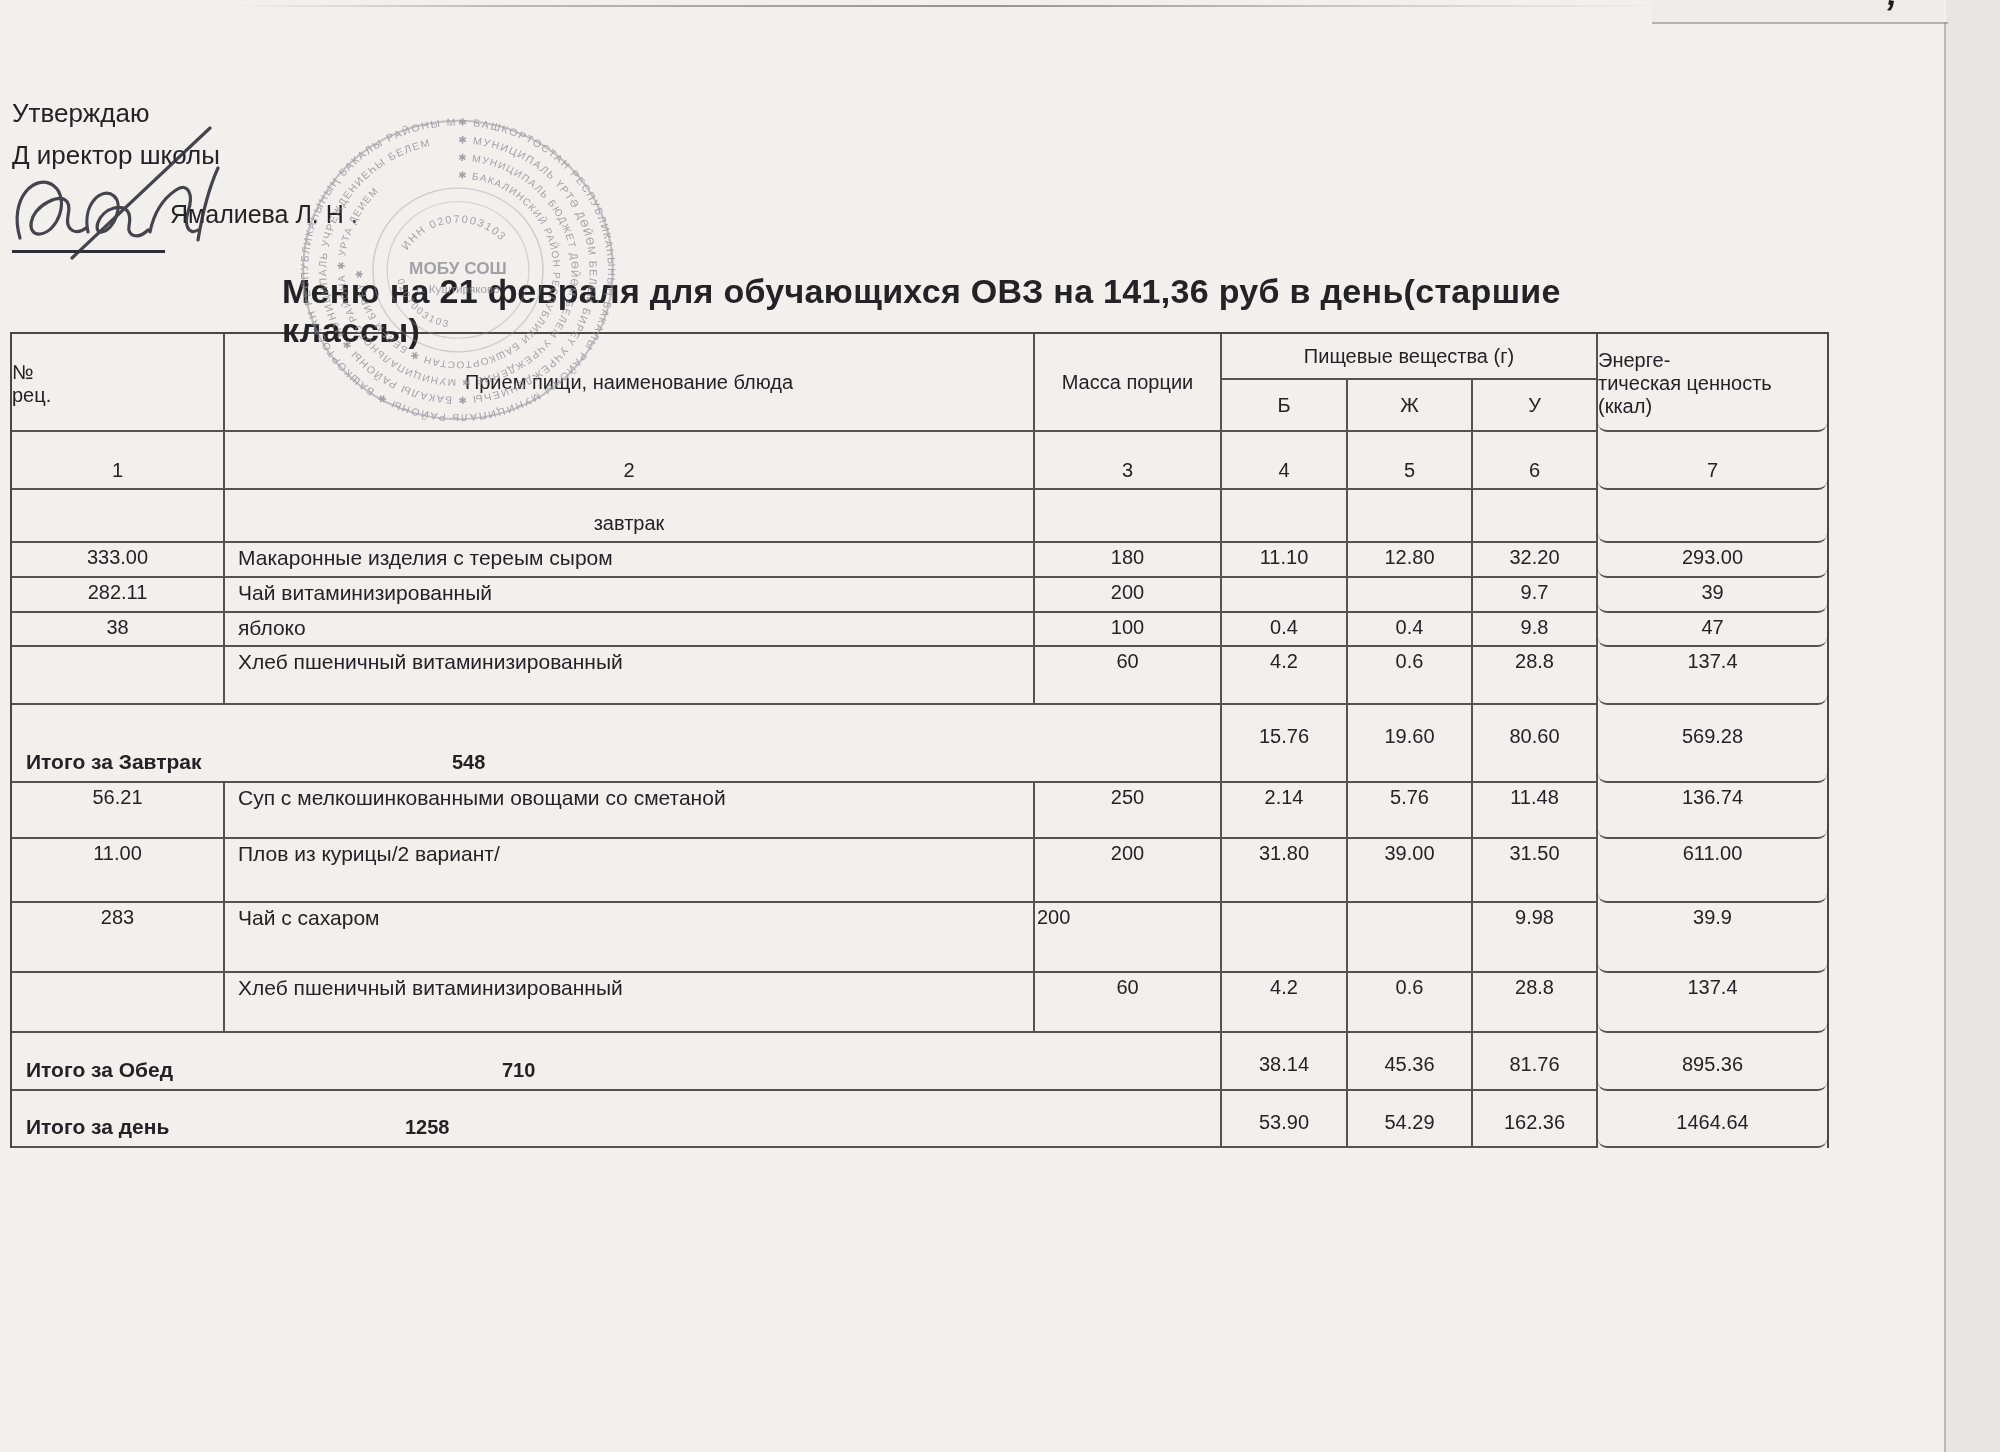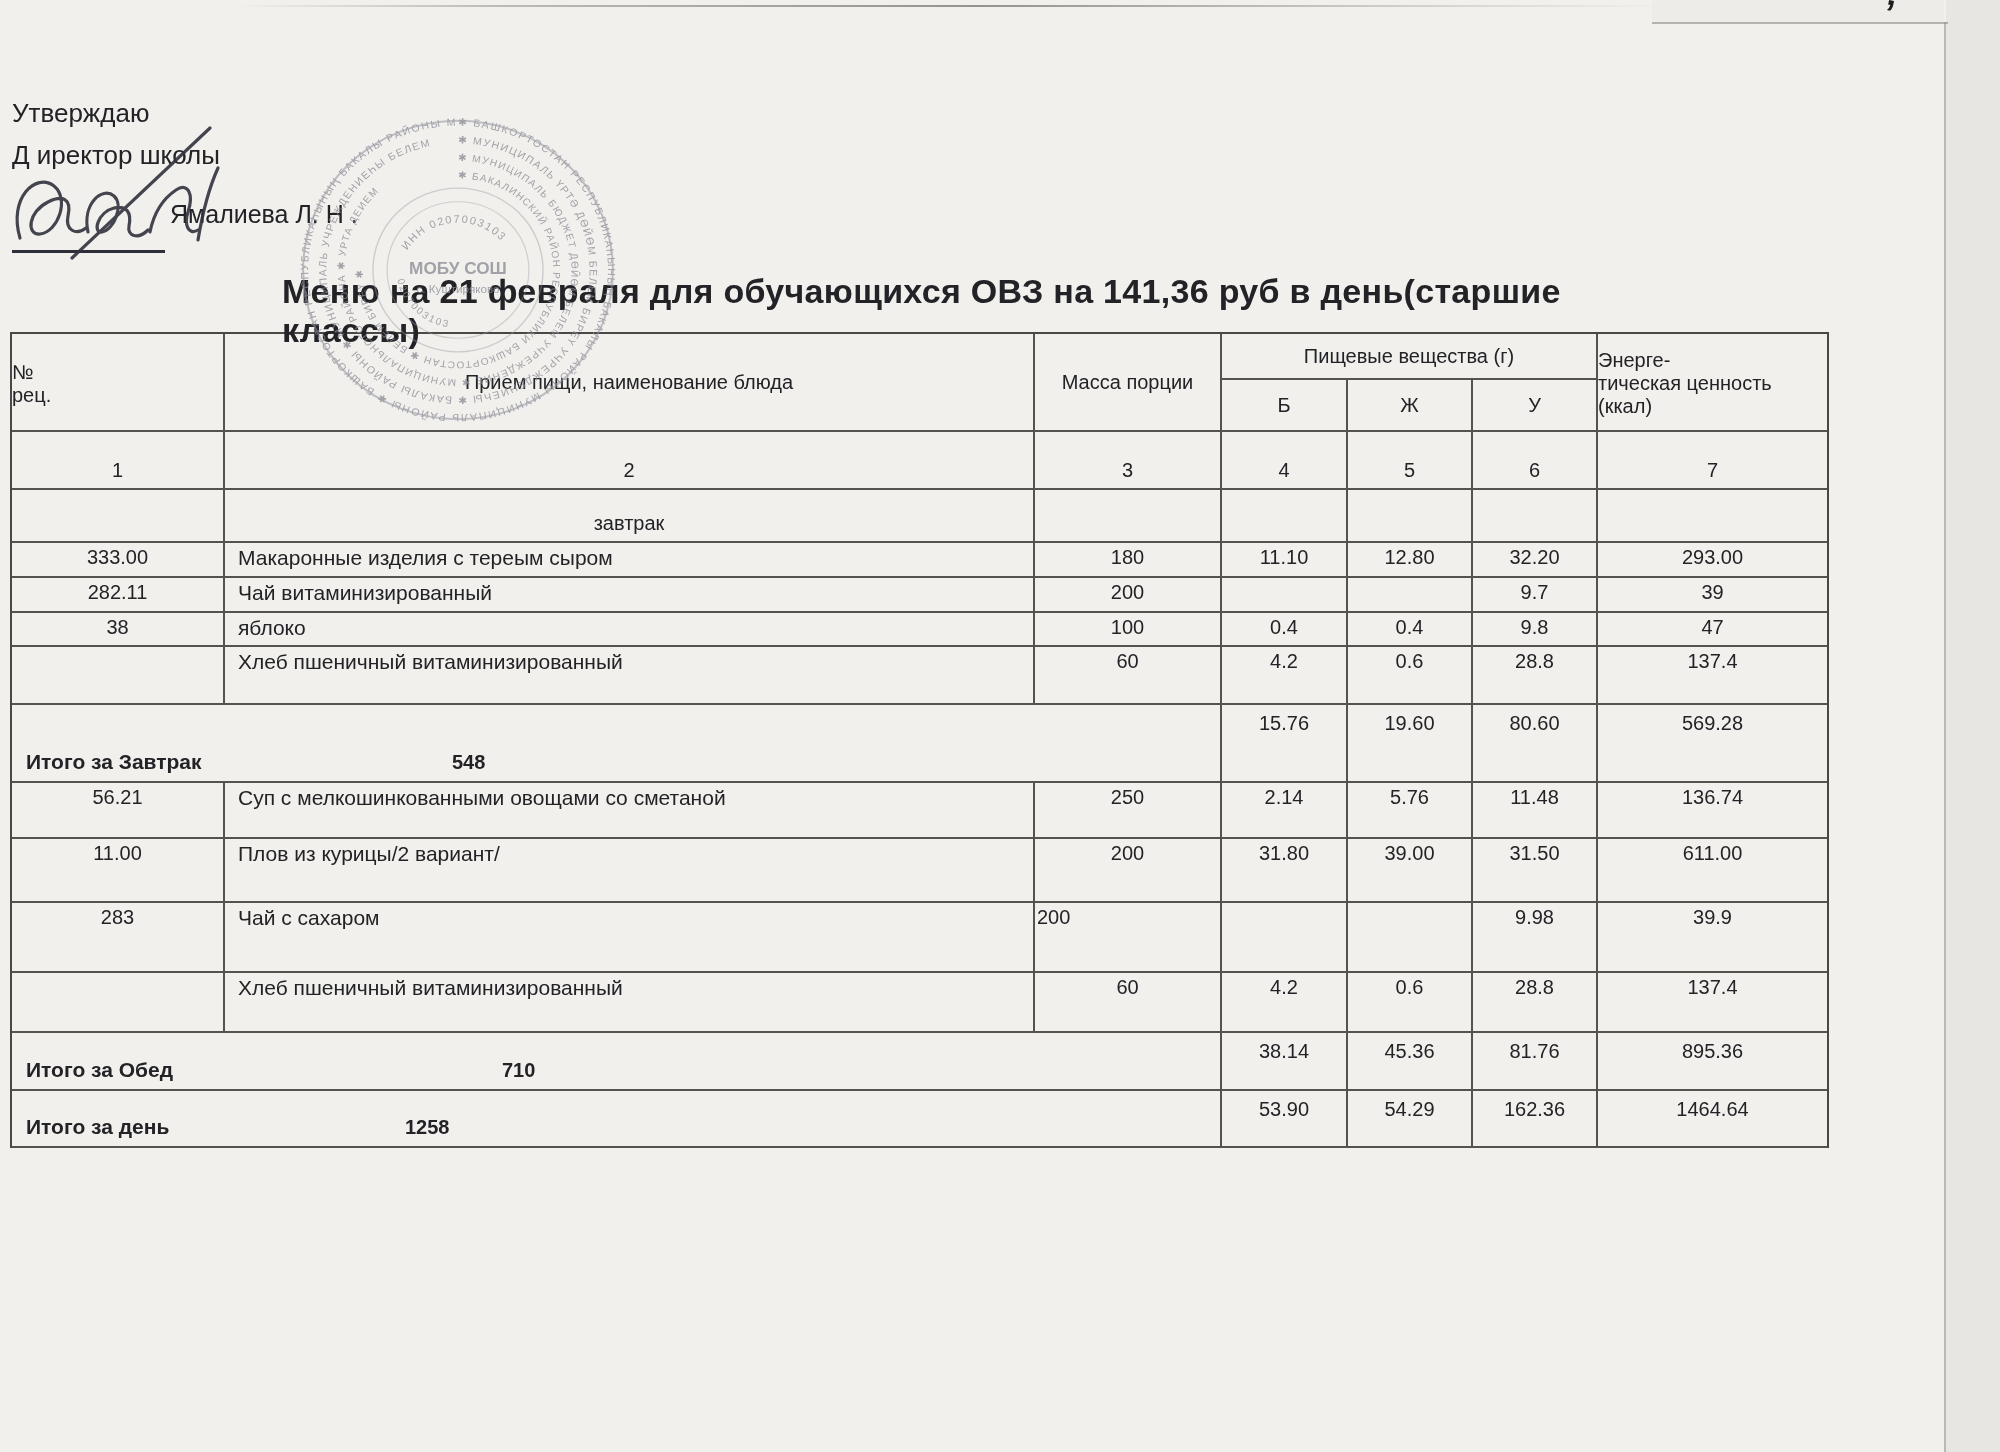--- a/index.html
+++ b/index.html
@@ -24,38 +24,38 @@
   
   .stamp{position:absolute;left:296px;top:114px;z-index:6;opacity:.78;}
   .stamp text{font-family:"Liberation Sans",sans-serif;fill:#8b8b96;}
   
   .tbl{position:absolute;left:10px;top:332px;width:1815px;border:2px solid #494845;border-bottom:none;z-index:2;}
   .trow{display:grid;grid-template-columns:213px 810px 187px 126px 125px 125px 1fr;}
   .trow-merged{display:grid;grid-template-columns:1210px 126px 125px 125px 1fr;}
   .cell{border-right:2px solid #55534f;border-bottom:2px solid #55534f;box-sizing:border-box;
         display:flex;align-items:flex-start;justify-content:center;padding-top:3px;
         font-size:20px;line-height:1.15;overflow:hidden;}
-  .cell:last-child{border-right:none;}
+  .cell:last-child{border-right:none;border-radius:9px;}
   .name{justify-content:flex-start;padding-left:13px;font-size:21px;}
   .vcenter{align-items:center;padding-top:0;}
   .vbottom{align-items:flex-end;padding-bottom:6px;}
   .colhead{flex-direction:column;text-align:center;justify-content:center;}
   .mass-left{justify-content:flex-start;padding-left:2px;}
   .h33{height:35px}.h34{height:34px}.h53{height:53px}.h55{height:55px}.h56{height:56px}
   .h57{height:57px}.h58{height:58px}.h60{height:60px}.h64{height:64px}.h70{height:70px}
   .h78{height:78px}.h98{height:98px}
   .nutr-group{display:flex;flex-direction:column;padding:0;align-items:stretch;}
   .nutr-top{height:44px;border-bottom:2px solid #55534f;display:flex;align-items:center;justify-content:center;}
   .nutr-bottom{flex:1;display:grid;grid-template-columns:126px 125px 1fr;}
   .nutr-bottom .sub{border-right:2px solid #55534f;display:flex;align-items:center;justify-content:center;}
   .nutr-bottom .sub:last-child{border-right:none;}
   .merged-left{position:relative;border-right:2px solid #55534f;border-bottom:2px solid #55534f;box-sizing:border-box;}
   .tot-label{position:absolute;left:14px;bottom:7px;font-weight:bold;font-size:21px;}
   .tot-mass{position:absolute;bottom:7px;font-weight:bold;font-size:20px;}
-  .valtop{align-items:flex-start;padding-top:7px;}
+  .valtop{align-items:flex-start;padding-top:20px;}
 </style>
 </head>
 <body>
 
 <div class="page">
 
   <div class="outside-right"></div>
   <div class="outside-topright"></div>
   <div class="scan-top-line"></div>
   <div class="paper-corner-h"></div>

